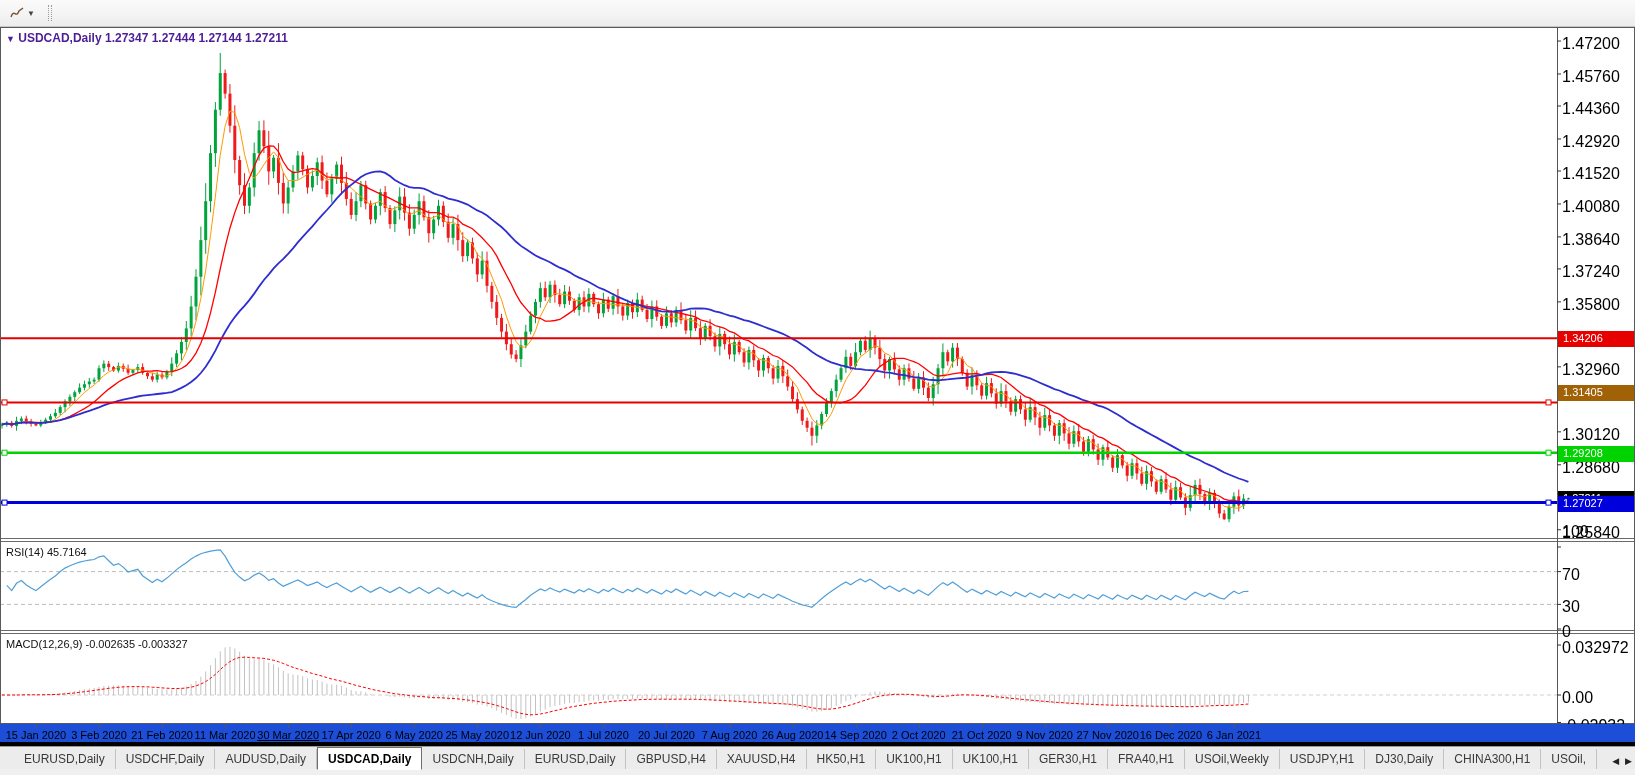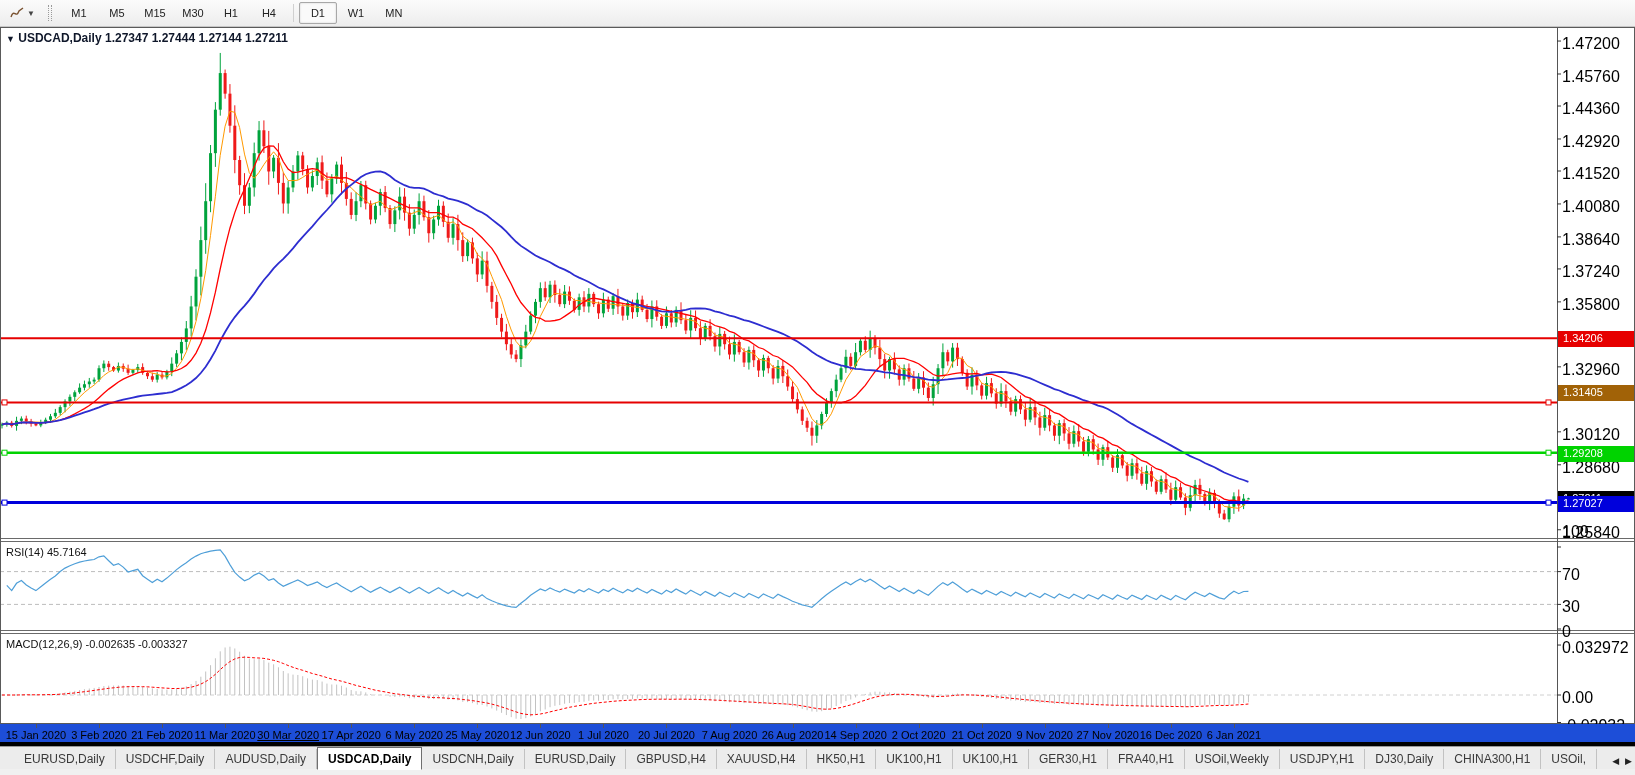--- a/index.html
+++ b/index.html
@@ -8,21 +8,21 @@
   .toolbar{height:27px;display:flex;align-items:center;background:linear-gradient(#fbfbfb,#ededed);border-bottom:1px solid #c6c6c6;box-sizing:border-box;padding-left:4px;}
   .toolicon{display:flex;align-items:center;gap:2px;padding:2px 4px;border:1px solid transparent;cursor:pointer;}
   .caret{font-size:8px;color:#444;}
   .grip{width:2px;height:16px;border-left:1px dotted #9a9a9a;border-right:1px dotted #9a9a9a;margin:0 8px;}
   .tfbtn{min-width:26px;text-align:center;padding:4px 5px;color:#222;cursor:default;border:1px solid transparent;border-radius:2px;}
   .tfbtn.active{background:#fafafa;border-color:#a8a8a8;box-shadow:inset 0 0 2px #ccc;}
   .groupdiv{width:1px;height:18px;background:#d0d0d0;margin:0 5px;}
   
   .chartwrap{position:relative;width:1635px;height:697px;background:#fff;}
   .chartwrap svg{position:absolute;left:0;top:0;}
-  .overlay{position:absolute;white-space:nowrap;color:#0f172a;}
+  .overlay{position:absolute;white-space:nowrap;color:#4c1d95;}
   .title{left:6px;top:4px;font-weight:700;font-size:12px;}
   .panelabel{font-size:11px;color:#111;}
   .axislabel{position:absolute;left:1562px;font-size:16px;color:#000;}
   .linelabel{position:absolute;left:1558px;width:76px;height:16px;line-height:14px;font-size:11px;color:#fff;padding-left:5px;box-sizing:border-box;}
   
   .daterow{position:relative;height:22px;background:#1d4ed8;border-bottom:4px solid #000000;box-sizing:border-box;}
   .dlabel{position:absolute;top:5px;transform:translateX(-50%);font-size:11px;color:#000;}
   .dtick{position:absolute;top:0;width:1px;height:4px;background:#555;}
   
   .tabs{height:23px;background:#ececec;border-top:1px solid #9a9a9a;display:flex;align-items:flex-end;padding-left:14px;position:relative;box-sizing:border-box;}
@@ -36,32 +36,20 @@
 <body>
 
 <div class="toolbar">
   <div class="toolicon">
     <svg width="16" height="16">
       <path d="M2,12 C5,3 7,14 10,6 L14,3" stroke="#7a5230" stroke-width="1.4" fill="none"></path>
     </svg>
     <span class="caret">▼</span>
   </div>
   <div class="grip"></div>
-  <div id="tfbuttons" style="display:flex;align-items:center;">
-      <div class="tfbtn">M1</div>
-      <div class="tfbtn">M5</div>
-      <div class="tfbtn">M15</div>
-      <div class="tfbtn">M30</div>
-      <div class="tfbtn">H1</div>
-      <div class="tfbtn">H4</div>
-      <div class="groupdiv"></div>
-      <div class="tfbtn active">D1</div>
-      <div class="tfbtn">W1</div>
-      <div class="tfbtn">MN</div>
-    </div>
 </div>
 
 <div class="chartwrap">
   <svg id="chartsvg" width="1635" height="697">
       <rect x="0" y="0" width="1635" height="697" fill="#ffffff"></rect>
       <line x1="0" y1="544.6" x2="1557" y2="544.6" stroke="#bcbcbc" stroke-dasharray="4 3"></line>
       <line x1="0" y1="577.4" x2="1557" y2="577.4" stroke="#bcbcbc" stroke-dasharray="4 3"></line>
       <line x1="0" y1="668" x2="1557" y2="668" stroke="#d0d0d0" stroke-dasharray="4 3"></line>
       <g>
         <line x1="2" y1="395.551232118567" x2="2" y2="401.45635510759723" stroke="#00a33c" stroke-width="1"></line>

